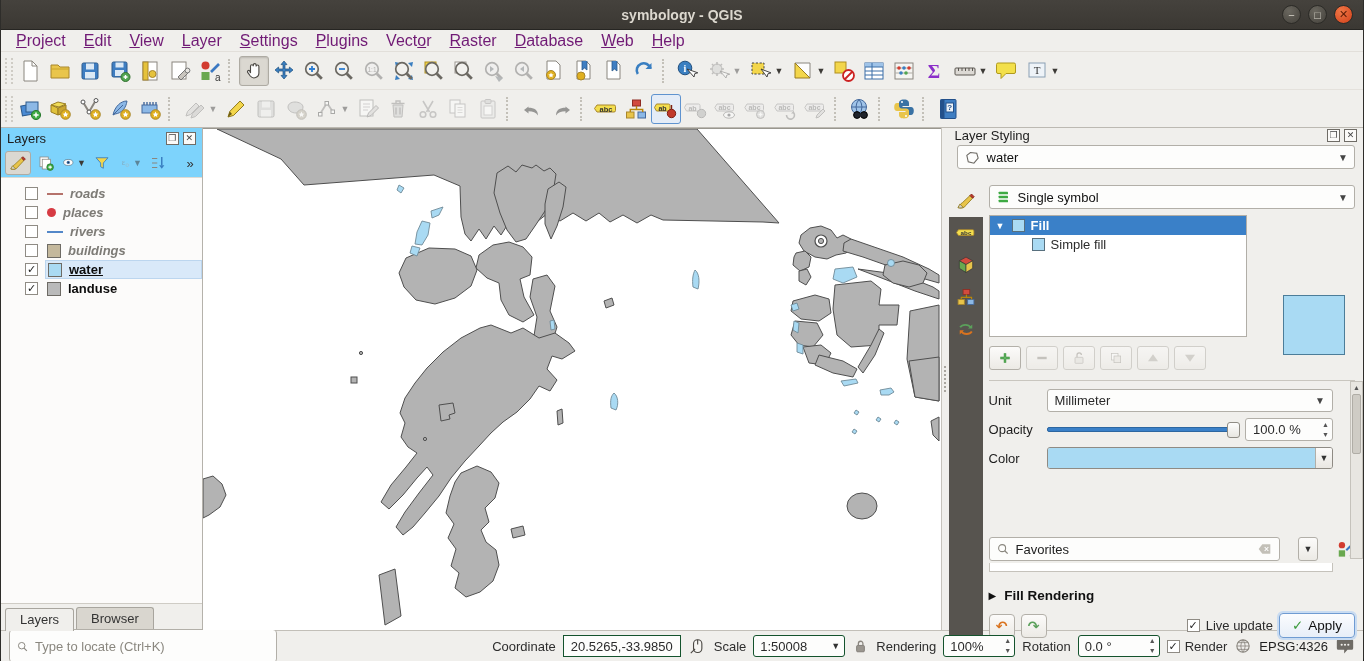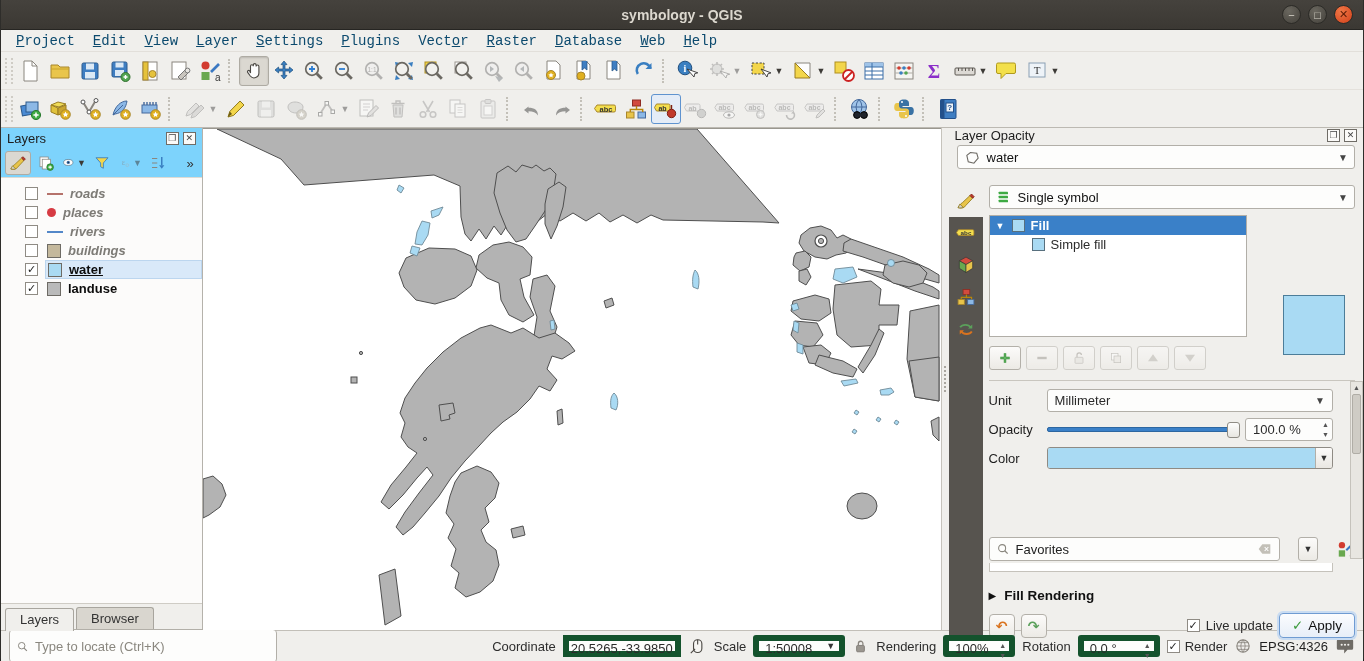--- a/index.html
+++ b/index.html
@@ -12,21 +12,21 @@
   .titlebar { height:30px; background:linear-gradient(#45423d,#3b3833); display:flex; align-items:center; position:relative;
               border-bottom:1px solid #262522; }
   .title { position:absolute; left:0; right:0; text-align:center; color:#dcd8cf; font-weight:bold; font-size:14px; }
   .winbtns { margin-left:auto; display:flex; gap:7px; padding-right:10px; z-index:2; }
   .wbtn { width:19px; height:19px; border-radius:50%; display:flex; align-items:center; justify-content:center;
           font-size:11px; color:#d8d4ca; background:radial-gradient(circle at 35% 30%, #6a675f, #44413b); border:1px solid #2c2b27; cursor:default; }
   .wbtn.close { background:radial-gradient(circle at 35% 30%, #f07746, #d1401a); color:#5b1c07; font-weight:bold; }
 
   
   .menubar { height:22px; background:#f0efec; display:flex; align-items:center; padding-left:6px; border-bottom:1px solid #e2dfda; }
-  .menu-item { padding:2px 9px; font-size:14px; color:#0c4a6e;font-family:Liberation Mono, monospace; }
+  .menu-item { padding:2px 9px; font-size:16px; color:#701a75; }
   .menu-item u { text-decoration:underline; }
 
   
   .toolbar { height:38px; display:flex; align-items:center; background:#f0efec; padding-left:2px; }
   .toolbar.row1 { border-bottom:1px solid #e4e1dc; }
   .toolbar.row2 { border-bottom:1px solid #bcb9b2; }
   .tbsep { width:8px; height:24px; margin:0 3px; border-left:2px dotted #c3c0b8; }
   .tbhandle { width:8px; height:26px; margin:0 2px; border-left:2px dotted #cfccc5; border-right:2px dotted #cfccc5; }
   .tbtn { width:30px; height:30px; border-radius:3px; border:1px solid transparent; display:flex; align-items:center; justify-content:center; background:transparent; position:relative; }
   .tbtn.active { background:#dbd8d1; border-color:#aeaba3; box-shadow:inset 0 1px 2px rgba(0,0,0,.15); }
@@ -126,21 +126,21 @@
   .c-orange { color:#d9731f; } .c-green { color:#5ba05b; }
   .livelbl { display:flex; align-items:center; gap:6px; margin-left:auto; }
   .applybtn { display:flex; align-items:center; gap:5px; padding:3px 12px 4px; border:1px solid #6f9bd2; border-radius:4px;
               background:linear-gradient(#fbfcfe,#e7eef8); box-shadow:0 0 0 2px #c9dcf2; font-size:13.5px; color:#111; }
   .checkmark { font-family:"DejaVu Sans",sans-serif; color:#3f9c3f; font-weight:bold; }
 
   
   .statusbar { height:31px; display:flex; align-items:center; background:#f0efec; border-top:1px solid #c2bfb8; padding:0 8px; gap:7px; font-size:13px; }
   .locate { width:268px; height:34px; background:#fdfdfc; border:1px solid #b2afa8; border-radius:4px; display:flex; align-items:center; padding:0 6px; gap:6px; color:#8a877f; }
   .sblabel { color:#2d2d2d; }
-  .sbbox { height:22px; background:#fdfdfc; border:6px solid #14532d; display:flex; justify-content:center; padding:0 6px; }
+  .sbbox { height:22px; background:#fdfdfc; border:1px solid #14532d; display:flex; align-items:center; justify-content:center; padding:0 6px; }
   .coordbox { width:118px; }
   .scalebox { width:92px; justify-content:flex-start; border-radius:3px; position:relative; }
   .scalebox .car { position:absolute; right:4px; font-size:9px; color:#333; }
   .sbspin { border-radius:3px; position:relative; justify-content:flex-start; }
   .sbspin .arr { position:absolute; right:3px; top:0; font-size:7px; color:#555; line-height:10px; }
   .rendergrp { display:flex; align-items:center; gap:5px; }
   .crs { color:#1f1f1f; }
 
   .spacer { flex:1; }
 </style>
@@ -1050,21 +1050,21 @@
           <path d="M693,291 l3,2 l-2,3 l-3,-2 Z"></path>
           <path d="M651,300 l3,2 l-2,3 l-3,-2 Z"></path>
         </g>
       </svg>
     </div>
 
     <div class="vsplit"></div>
 
     <div class="spanel">
       <div class="phead">
-        <span class="ptitle">Layer Opacity</span>
+        <span class="ptitle">Layer Styling</span>
         <span class="pbtns">
           <span class="pbtn">❐</span>
           <span class="pbtn">✕</span>
         </span>
       </div>
       <div style="padding:2px 8px 0 8px;">
         <div class="scombo">
           <svg class="ico" width="17" height="17">
               <use href="#i-polygon-sel"></use>
             </svg>

